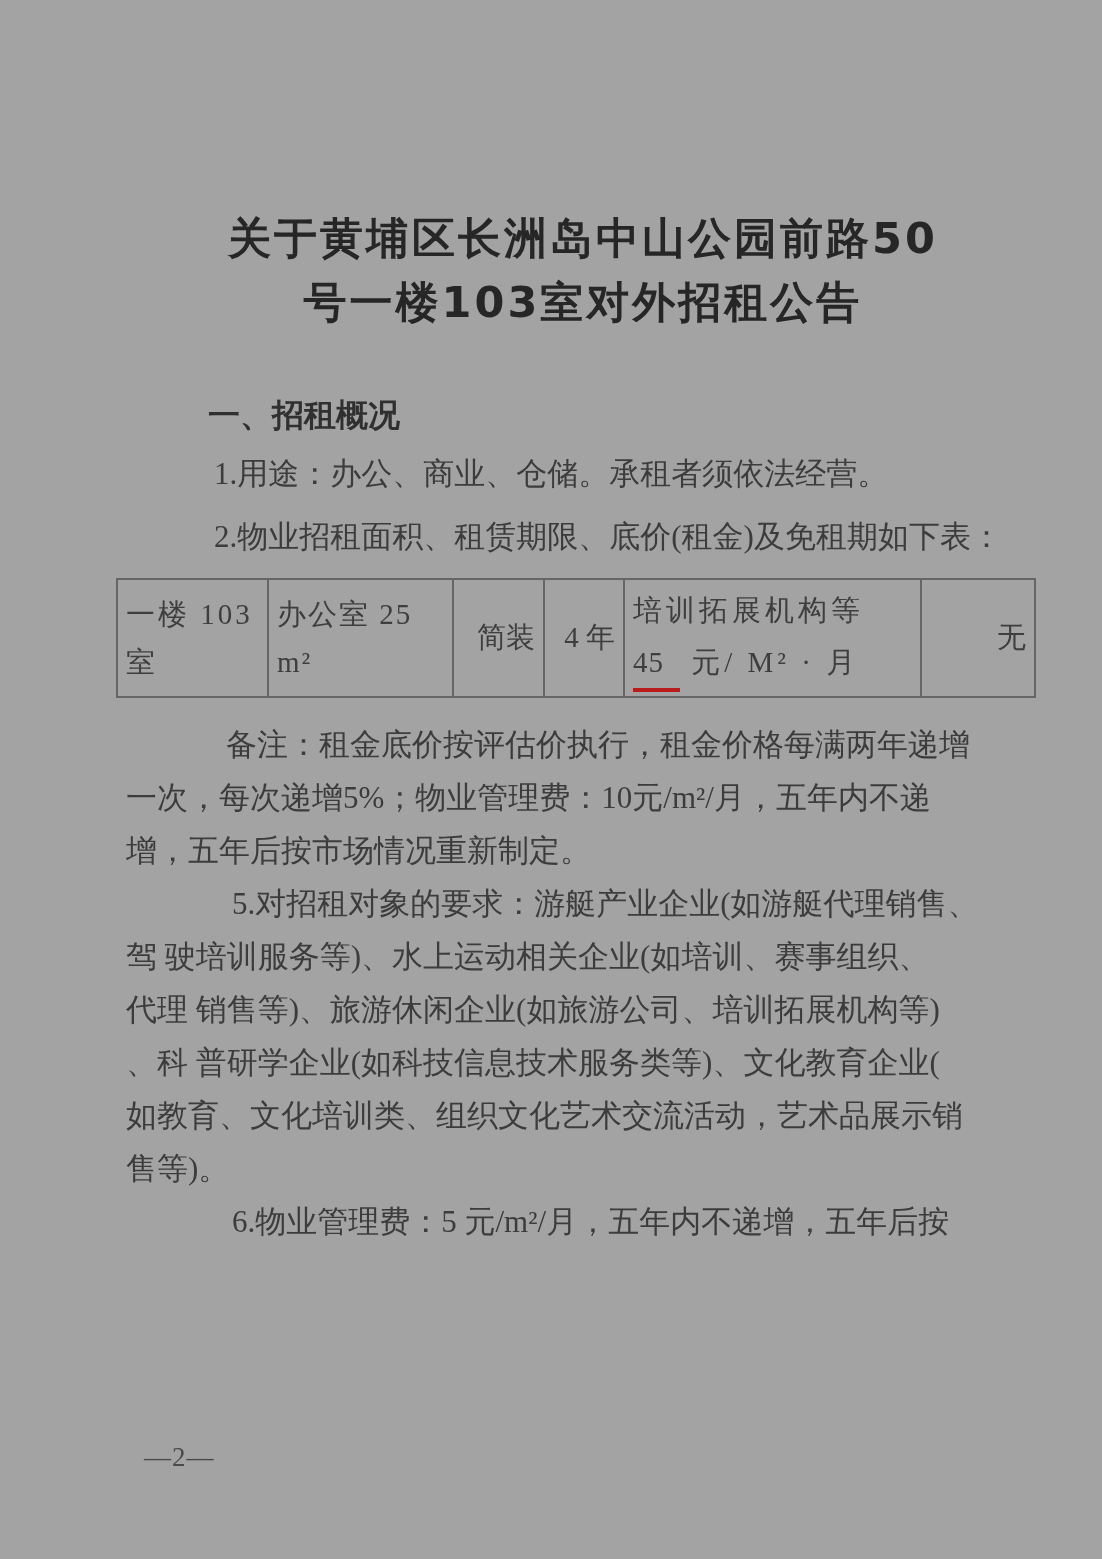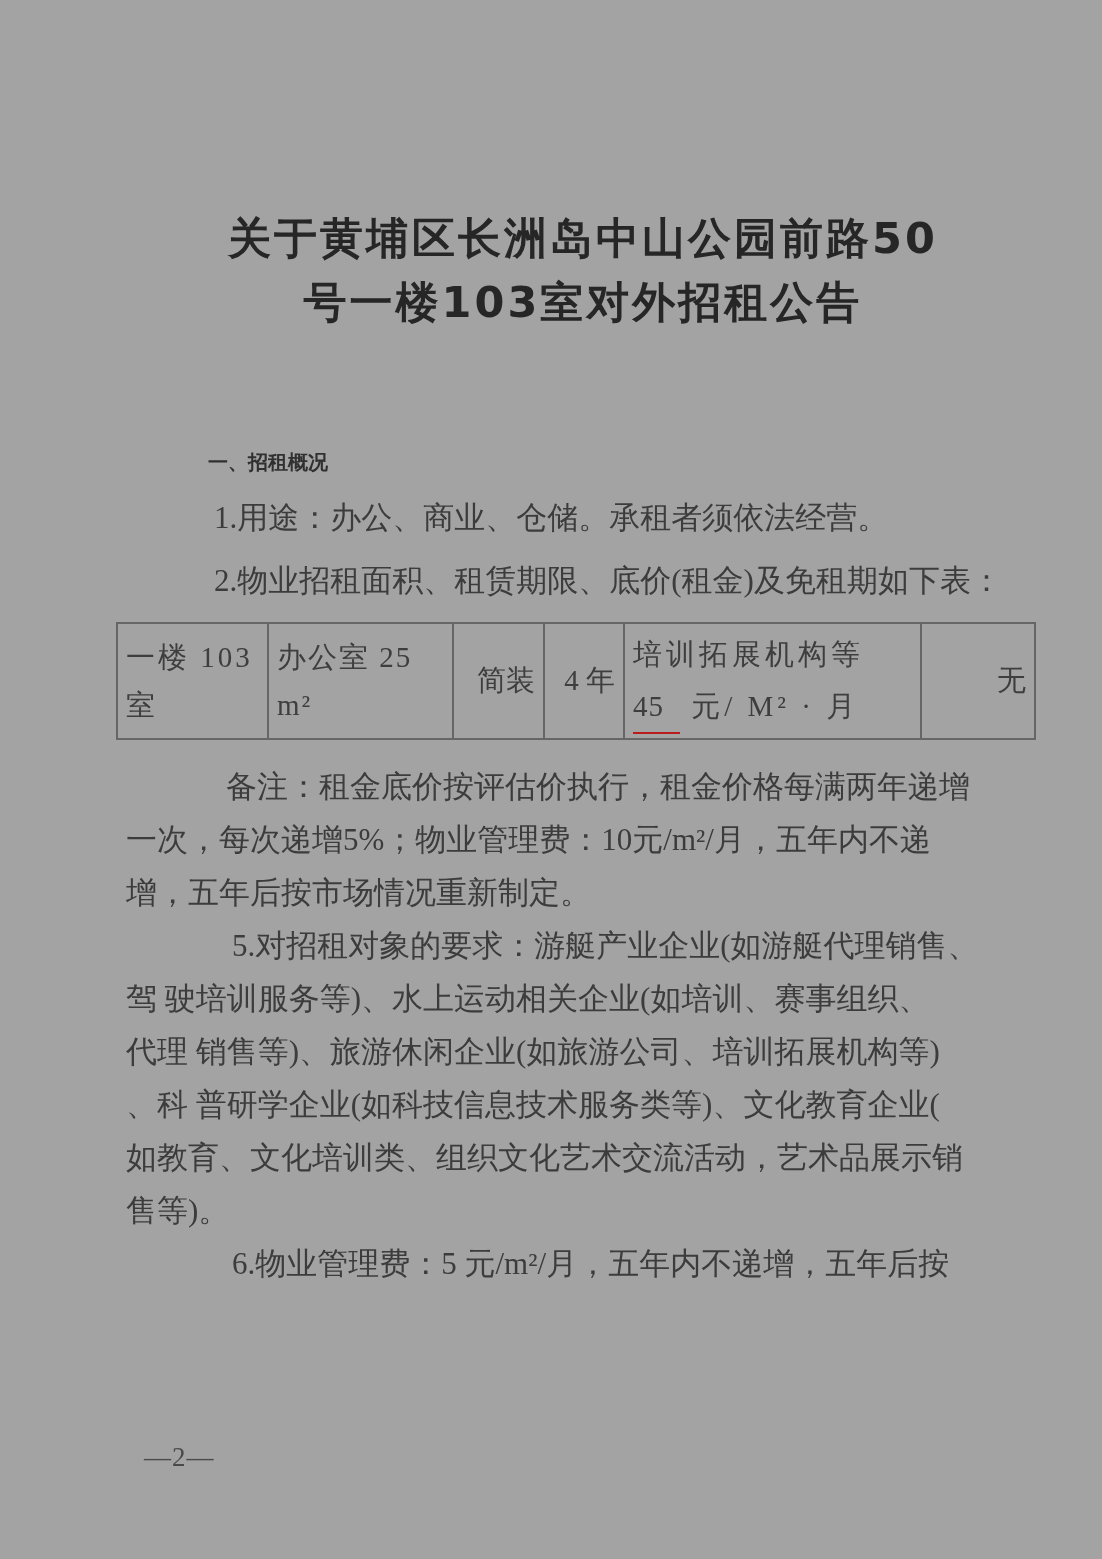--- a/index.html
+++ b/index.html
@@ -21,25 +21,25 @@
     text-align: center;
     font-family: "DejaVu Sans", "Liberation Sans", sans-serif;
     font-weight: 900;
     font-size: 43px;
     line-height: 64px;
     letter-spacing: 3px;
     color: #262626;
   }
 
   .section-heading {
-    margin-top: 108px;
+    margin-top: 64px;
     margin-left: 82px;
-    font-family: Liberation Serif, serif;
+    font-family: Liberation Mono, monospace;
     font-weight: bold;
-    font-size: 20px;
+    font-size: 32px;
     line-height: 40px;
     color: #303030;
   }
 
   .para {
     font-size: 31px;
     line-height: 55px;
     color: #3c3c3c;
     white-space: pre-line;
   }
@@ -68,21 +68,21 @@
     white-space: pre-line;
   }
   .rent-table .datarow td { height: 103px; }
   .cell-left { text-align: left; line-height: 48px; white-space: pre-line; }
   .cell-center { text-align: right; }
   .cell-unit { letter-spacing: 3px; padding-left: 12px; }
   .cell-area { letter-spacing: 2px; padding-left: 10px; }
   .cell-price { line-height: 52px; padding-left: 12px; letter-spacing: 4px; }
   .underline-val {
     display: inline-block;
-    border-bottom: 2px solid #b91c1c;
+    border-bottom: 4px solid #b91c1c;
     padding-right: 16px;
     letter-spacing: 1px;
   }
 
   .remark-block { margin-top: 20px; }
 
   .footer-page {
     position: absolute;
     left: 144px;
     top: 1442px;

